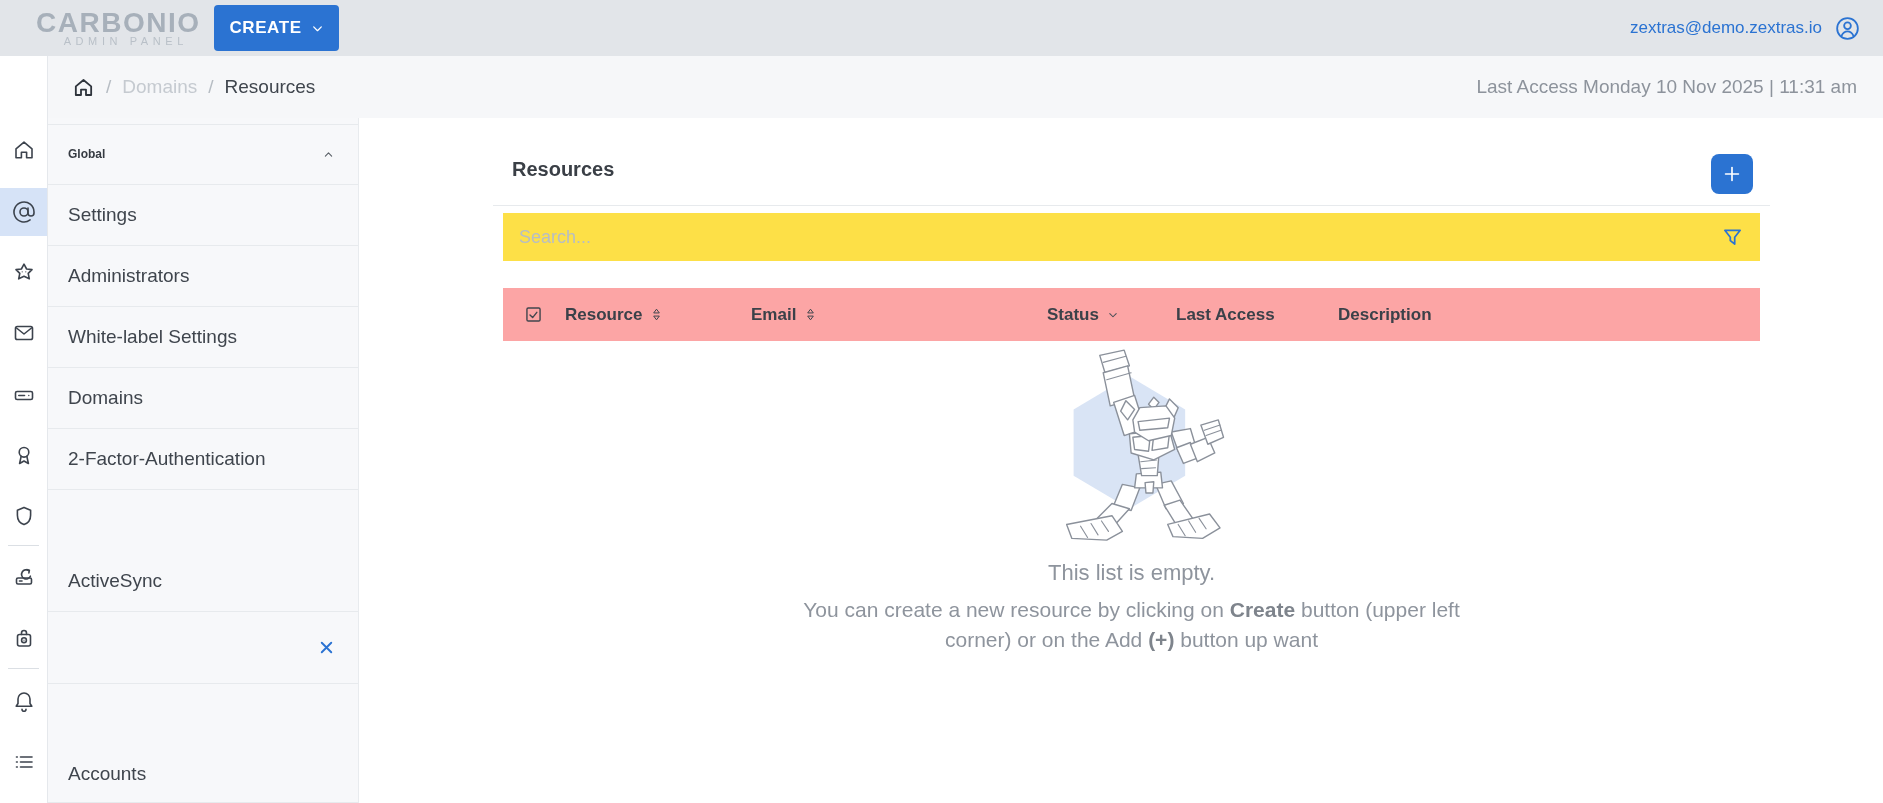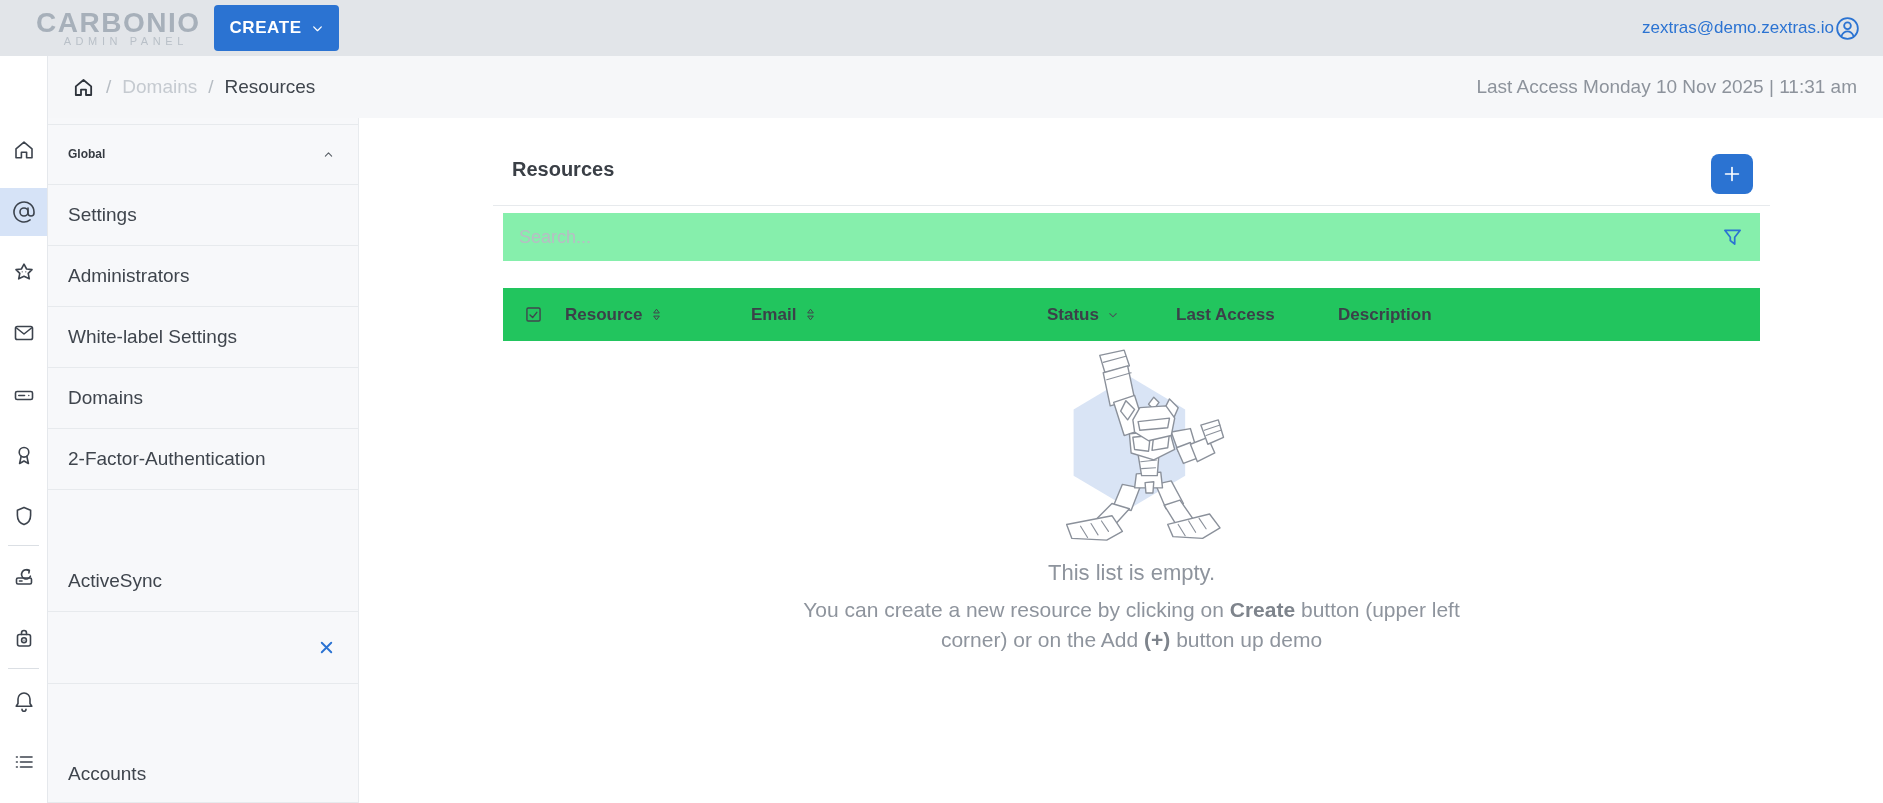--- a/index.html
+++ b/index.html
@@ -10,21 +10,21 @@
   
   .topbar { position:absolute; left:0; top:0; width:100%; height:56px;
             background:#e2e5e9; display:flex; align-items:center; }
   .logo { margin-left:36px; width:152px; }
   .logo-title { font-size:28px; font-weight:bold; color:#a7b0ba; letter-spacing:1.5px; line-height:26px; }
   .logo-sub { font-size:11px; color:#b9c0c8; letter-spacing:4.6px; text-align:right; margin-top:-1px; }
   .create-btn { margin-left:26px; width:125px; height:46px; background:#2b73d2; border:none;
                 border-radius:4px; color:#fff; font-size:17px; font-weight:bold; letter-spacing:.6px;
                 display:flex; align-items:center; justify-content:center; gap:9px; cursor:pointer;
                 font-family:"Liberation Sans", sans-serif; }
-  .account { margin-left:auto; margin-right:22px; display:flex; align-items:center; gap:0; }
+  .account { margin-left:auto; margin-right:22px; display:flex; align-items:center; gap:12px; }
   .account-email { color:#2b73d2; font-size:17px; cursor:pointer; }
 
   
   .breadcrumb-bar { position:absolute; left:48px; top:56px; right:0; height:62px;
                     background:#f6f7f9; display:flex; align-items:center; padding-left:24px; }
   .bc-sep { color:#b6bcc3; font-size:19px; margin:0 11px; }
   .bc-parent { color:#c5cad0; font-size:19px; cursor:pointer; }
   .bc-current { color:#3f454d; font-size:19px; }
   .bc-home { display:flex; align-items:center; cursor:pointer; }
   .last-access { margin-left:auto; margin-right:26px; color:#8d939c; font-size:19px; }
@@ -54,29 +54,29 @@
   .filter-close { margin-left:auto; display:flex; cursor:pointer; }
 
   
   .content { position:absolute; left:359px; top:118px; right:0; bottom:0; background:#fff; }
   .content-inner { position:absolute; left:134px; top:0; width:1277px; height:100%; }
   .page-title { position:absolute; left:19px; top:40px; font-size:20px; font-weight:bold; color:#3a3f46; }
   .title-divider { position:absolute; top:87px; left:0; right:0; height:1px; background:#e7eaed; }
   .plus-btn { position:absolute; top:36px; right:17px; width:42px; height:40px; background:#2b73d2;
               border:none; border-radius:8px; display:flex; align-items:center; justify-content:center;
               cursor:pointer; }
-  .search-row { position:absolute; top:95px; left:10px; right:10px; height:48px; background:#86efac;
+  .search-row { position:absolute; top:95px; left:10px; right:10px; height:48px; background:#fde047;
                 display:flex; align-items:center; }
   .search-input { flex:1; height:100%; background:transparent; border:none; outline:none;
                   padding-left:16px; font-size:18px; color:#3f454d;
                   font-family:"Liberation Sans", sans-serif; }
   .search-input::placeholder { color:#b7bdc4; }
   .funnel-btn { margin-right:16px; display:flex; cursor:pointer; }
 
-  .table-header { position:absolute; top:170px; left:10px; right:10px; height:53px; background:#22c55e; }
+  .table-header { position:absolute; top:170px; left:10px; right:10px; height:53px; background:#fca5a5; }
   .col { position:absolute; top:0; height:100%; display:flex; align-items:center; gap:7px;
          font-size:17px; font-weight:bold; color:#3b4149; cursor:pointer; }
   .col-check { left:20px; } .col-resource { left:62px; } .col-email { left:248px; }
   .col-status { left:544px; } .col-lastaccess { left:673px; cursor:default; } .col-desc { left:835px; cursor:default; }
 
   .empty-robot { position:absolute; top:226px; left:50%; transform:translateX(-50%); }
   .empty-title { position:absolute; top:442px; left:0; right:0; text-align:center;
                  font-size:22px; color:#8e949d; }
   .empty-msg { position:absolute; top:477px; left:50%; transform:translateX(-50%); width:712px;
                text-align:center; font-size:21px; color:#8e949d; line-height:1.45; }
@@ -350,16 +350,16 @@
             <polygon points="102,62 112,72 104,84 96,74"></polygon>
             <polygon points="152,60 162,70 156,84 146,72"></polygon>
             <polygon points="128,66 134,58 140,64 134,72"></polygon>
             <polygon points="110,84 118,70 148,68 158,82 154,102 128,108 112,98"></polygon>
             <polygon points="116,86 152,82 150,93 118,96"></polygon>
           </g>
         </svg>
       </div>
 
       <div class="empty-title">This list is empty.</div>
-      <div class="empty-msg"><span>You can create a new resource by clicking on </span><b>Create</b><span> button (upper left corner) or on the Add </span><b>(+)</b><span> button up demo</span></div>
+      <div class="empty-msg"><span>You can create a new resource by clicking on </span><b>Create</b><span> button (upper left corner) or on the Add </span><b>(+)</b><span> button up want</span></div>
     </div>
   </main>
 </div>
 
 </body></html>

